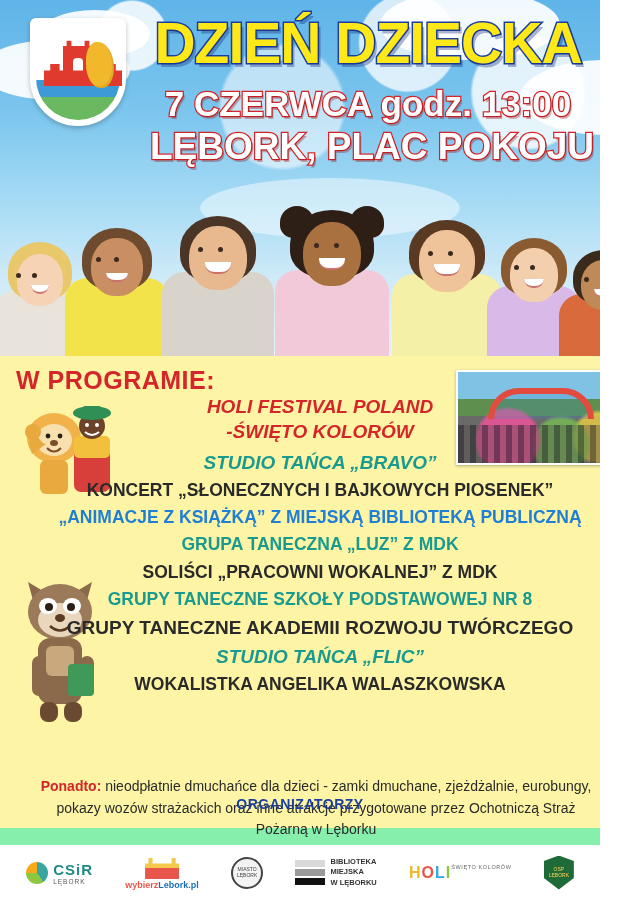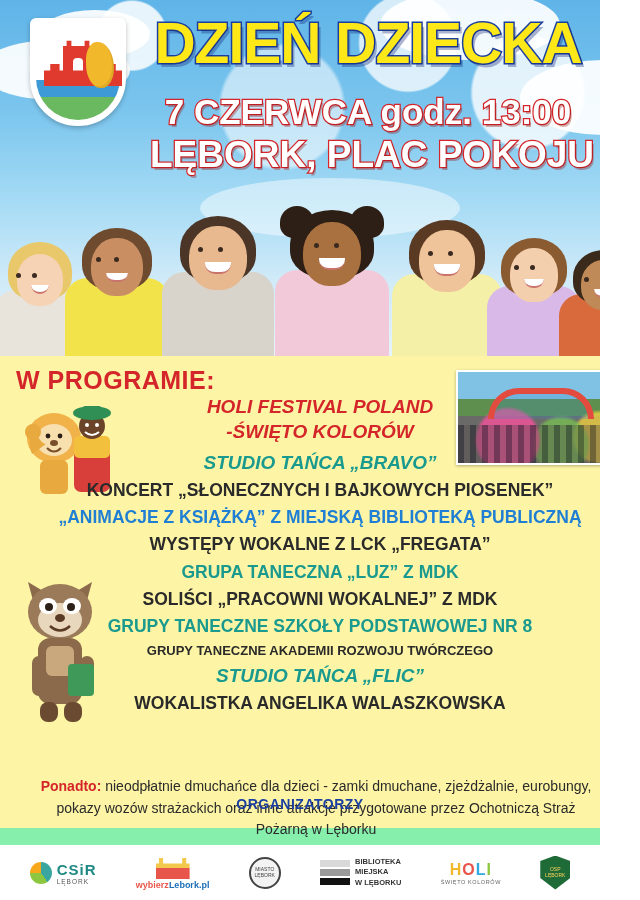--- a/index.html
+++ b/index.html
@@ -81,21 +81,21 @@
   }
   .t1 {
     font-size: 57px; line-height: 0.98; font-weight: bold; letter-spacing: -1px;
     color: #ffe817;
     -webkit-text-stroke: 3px #1b3fa0;
     paint-order: stroke fill;
     text-shadow: 3px 4px 0 rgba(20,40,120,0.35);
     white-space: nowrap;
   }
   .t2 {
-    margin-top: 22px;
+    margin-top: 14px;
     font-size: 35px; line-height: 1.0; font-weight: bold;
     color: #ffffff;
     -webkit-text-stroke: 2.5px #d4262a;
     paint-order: stroke fill;
     text-shadow: 2px 3px 0 rgba(150,20,20,0.35);
     white-space: nowrap;
   }
   .t3 {
     margin-top: 7px;
     font-size: 37px; line-height: 1.0; font-weight: bold;
@@ -145,21 +145,21 @@
     letter-spacing: 0.5px;
   }
   .prog-lines {
     position: absolute; left: 0; right: 0; top: 38px;
     text-align: center;
   }
   .pline {
     font-size: 17.5px; font-weight: bold; line-height: 1.32;
     white-space: nowrap;
   }
-  .pline.sm { font-size: 13px; }
+  .pline.sm { font-size: 19px; }
   .pline.big { font-size: 19px; font-style: italic; }
 
   
   .photo {
     position: absolute; right: 14px; top: 14px; width: 170px; height: 95px;
     border: 2px solid #ffffff;
     background:
       radial-gradient(circle at 30% 75%, rgba(255,80,160,0.75) 0 30px, rgba(255,80,160,0) 34px),
       radial-gradient(circle at 62% 80%, rgba(120,200,80,0.7) 0 26px, rgba(120,200,80,0) 30px),
       radial-gradient(circle at 85% 72%, rgba(255,220,60,0.7) 0 24px, rgba(255,220,60,0) 28px),
@@ -222,21 +222,21 @@
   .wl-text i { color: #e8564b; font-style: normal; }
   .osp-seal {
     width: 32px; height: 32px; border-radius: 50%;
     border: 2px solid #444; background: #f3f3f3;
     display: flex; align-items: center; justify-content: center;
     font-size: 5px; text-align: center; color: #444; line-height: 1.05;
   }
   .bib-bars { display: flex; flex-direction: column; gap: 2px; }
   .bib-bars span { display: block; width: 30px; height: 7px; }
   .bib-text { font-size: 7.5px; font-weight: bold; color: #333; line-height: 1.35; }
-  .holi-logo { display: flex; flex-direction: column; align-items: center; }
+  .holi-logo { display: flex; flex-direction: row; align-items: flex-start; }
   .holi-word { font-size: 16px; font-weight: bold; letter-spacing: 1px; }
   .holi-word .c1 { color: #f2b82c; }
   .holi-word .c2 { color: #e8564b; }
   .holi-word .c3 { color: #2fa9e0; }
   .holi-word .c4 { color: #8dc63f; }
   .holi-sub { font-size: 5.5px; color: #666; letter-spacing: 0.6px; }
   .osp-shield {
     width: 30px; height: 34px;
     background: #1e6b38;
     clip-path: polygon(50% 0, 100% 16%, 100% 66%, 50% 100%, 0 66%, 0 16%);
@@ -388,21 +388,20 @@
       <rect x="30" y="134" width="18" height="20" rx="8" fill="#6a4a30"></rect>
       <rect x="54" y="134" width="18" height="20" rx="8" fill="#6a4a30"></rect>
     </svg>
 
     <div class="prog-lines">
       <div class="pline big" style="color:#d4262a;">HOLI FESTIVAL POLAND</div>
       <div class="pline big" style="color:#d4262a; margin-bottom:6px;">-ŚWIĘTO KOLORÓW</div>
       <div class="pline big" style="color:#1a9a8f; margin-bottom:4px;">STUDIO TAŃCA „BRAVO”</div>
       <div class="pline" style="color:#2a2a2a; margin-bottom:4px;text-align:center;">KONCERT „SŁONECZNYCH I BAJKOWYCH PIOSENEK”</div>
       <div class="pline" style="color:#1f7fd4; margin-bottom:4px;">„ANIMACJE Z KSIĄŻKĄ” Z MIEJSKĄ BIBLIOTEKĄ PUBLICZNĄ</div>
-      <div class="pline" style="color:#2a2a2a; margin-bottom:4px;">WYSTĘPY WOKALNE Z LCK „FREGATA”</div>
       <div class="pline" style="color:#1a9a8f; margin-bottom:4px;">GRUPA TANECZNA „LUZ” Z MDK</div>
       <div class="pline" style="color:#2a2a2a; margin-bottom:4px;">SOLIŚCI „PRACOWNI WOKALNEJ” Z MDK</div>
       <div class="pline" style="color:#1a9a8f; margin-bottom:4px;">GRUPY TANECZNE SZKOŁY PODSTAWOWEJ NR 8</div>
       <div class="pline sm" style="color:#2a2a2a; margin-bottom:4px;">GRUPY TANECZNE AKADEMII ROZWOJU TWÓRCZEGO</div>
       <div class="pline big" style="color:#1a9a8f; margin-bottom:4px;">STUDIO TAŃCA „FLIC”</div>
       <div class="pline" style="color:#2a2a2a;">WOKALISTKA ANGELIKA WALASZKOWSKA</div>
     </div>
   </div>
 
   <div class="note">

